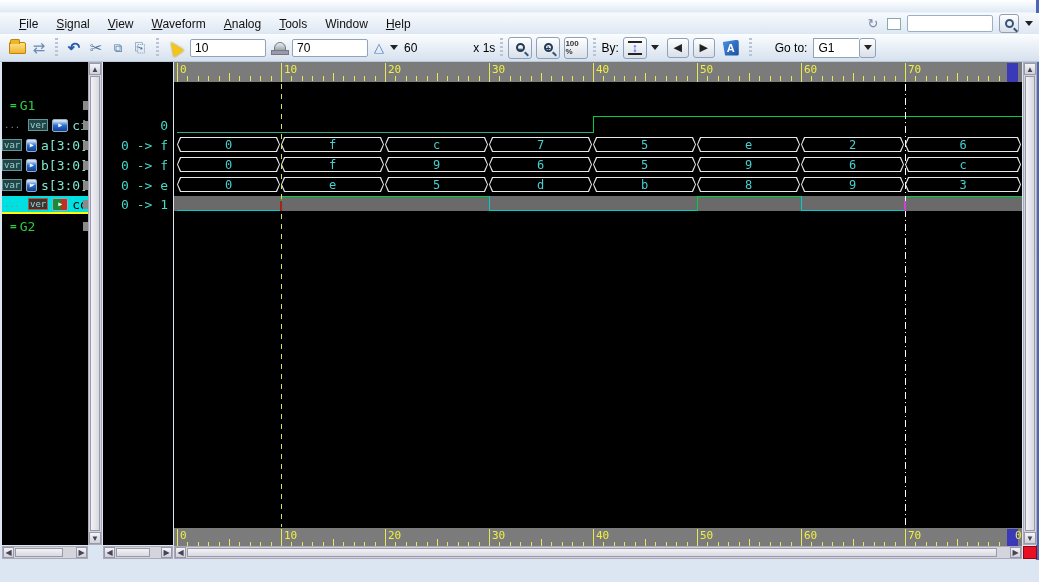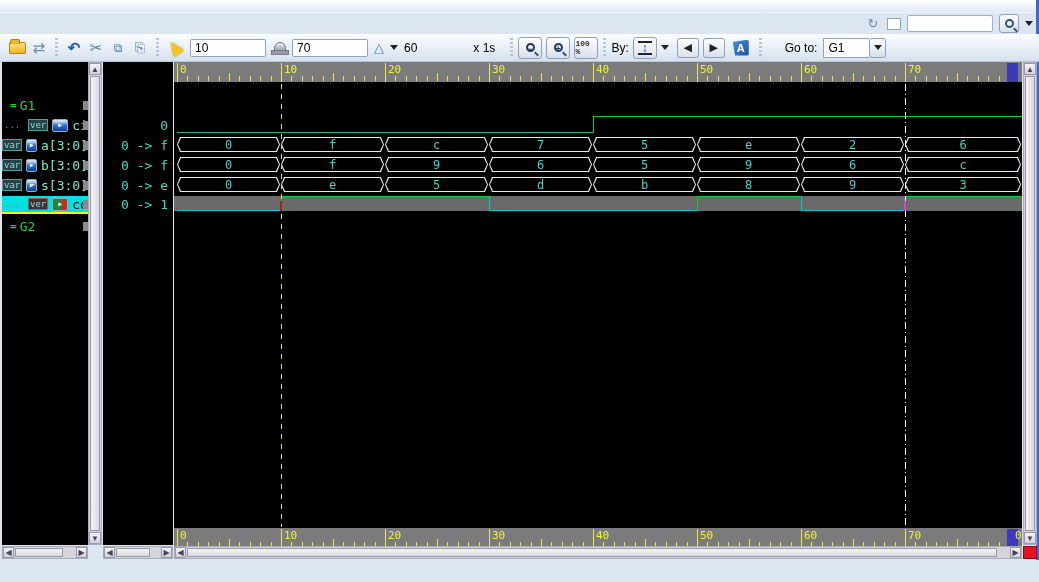--- a/index.html
+++ b/index.html
@@ -44,21 +44,21 @@
   .tb-input { height:18px; background:#fff; border:1px solid #8fa4bc; border-radius:2px;
     font-family:"Liberation Sans",sans-serif; font-size:12px; padding:0 4px; }
   .faucet { position:relative; width:16px; height:12px; }
   .faucet::before { content:""; position:absolute; left:3px; top:0; width:10px; height:7px;
     background:linear-gradient(#eee,#9aa); border:1px solid #778; border-radius:6px 6px 0 0; }
   .faucet::after { content:""; position:absolute; left:0; top:8px; width:16px; height:3px;
     background:#99a; border:1px solid #778; }
   .zoombtn { width:24px; height:22px; }
   .zoombtn .mag { border-color:#223a55; }
   .zoombtn .sign { position:absolute; font-size:9px; font-weight:bold; color:#223a55; left:3px; top:0px; line-height:9px; }
-  .pctbtn { width:24px; height:22px; font-size:8px; font-weight:bold; color:#333; flex-direction:column; line-height:8px;font-family:Liberation Mono, monospace; }
+  .pctbtn { width:24px; height:22px; font-size:8px; font-weight:bold; color:#333; flex-direction:column; line-height:8px; }
   .by-ico { position:relative; width:14px; height:14px; border-top:2px solid #222; border-bottom:2px solid #222; 
     display:flex; align-items:center; justify-content:center; color:#2255cc; font-weight:bold; font-size:12px; }
   .arrbtn { width:22px; height:20px; font-size:11px; color:#222; }
   .a-badge { width:16px; height:16px; background:linear-gradient(135deg,#4a90e2,#1a4fa0);
     color:#fff; font-weight:bold; font-size:11px; display:flex; align-items:center; justify-content:center;
     clip-path:polygon(0 15%, 100% 0, 100% 100%, 15% 100%); border-radius:2px; }
   .goto-combo { display:flex; align-items:center; height:20px; }
   .goto-field { width:46px; height:20px; background:#fff; border:1px solid #8fa4bc;
     border-right:none; padding:2px 4px; font-size:12px; }
   .goto-drop { width:17px; height:20px; }
@@ -132,20 +132,32 @@
     background:linear-gradient(#f4f9fe,#cddcee); border-top:1px solid #b0c0d4;
     display:flex; align-items:center; padding-left:30px; font-size:12px; color:#222; }
 </style>
 </head>
 <body>
 
 <div class="win">
   <div class="titlebar"></div>
   <div class="right-edge"></div>
 
+  <div class="menubar">
+    <div id="menu-items" style="display:flex;">
+        <div class="menu-item"><u>F</u>ile</div>
+        <div class="menu-item"><u>S</u>ignal</div>
+        <div class="menu-item"><u>V</u>iew</div>
+        <div class="menu-item"><u>W</u>aveform</div>
+        <div class="menu-item"><u>A</u>nalog</div>
+        <div class="menu-item"><u>T</u>ools</div>
+        <div class="menu-item">Window</div>
+        <div class="menu-item"><u>H</u>elp</div>
+      </div>
+  </div>
   <div class="menubar-right">
     <span class="mini-icon">↻</span>
     <span class="mini-icon" style="border:1px solid #8aa;width:14px;height:12px;background:#fff;"></span>
     <input class="search-box" placeholder="" style="">
     <span class="btn3d" style="width:20px;height:19px;">
         <span class="mag"></span>
       </span>
     <span class="caret"></span>
   </div>
 
@@ -164,21 +176,21 @@
         <span class="pointer"></span>
       </span>
     <input class="tb-input" style="width: 76px; margin-left: 4px;" value="10">
     <span class="tb-ico" style="margin:0 2px;">
         <span class="faucet"></span>
       </span>
     <input class="tb-input" style="width: 76px;" value="70">
     <span class="tb-ico" style="color:#4a7ab8;font-size:13px;">△</span>
     <span class="caret" style="margin-right:6px;"></span>
     <span style="margin-right:56px;">60</span>
-    <span style="margin-right:10px;">x 1s</span>
+    <span style="margin-right:0;">x 1s</span>
     <span class="tb-sep"></span>
     <span class="btn3d zoombtn" style="position:relative;margin-right:4px;">
         <span class="mag"></span>
         <span class="sign" style="left:8px;top:7px;">−</span>
       </span>
     <span class="btn3d zoombtn" style="position:relative;margin-right:4px;">
         <span class="mag"></span>
         <span class="sign" style="left:8px;top:7px;">+</span>
       </span>
     <span class="btn3d pctbtn">100 %</span>

